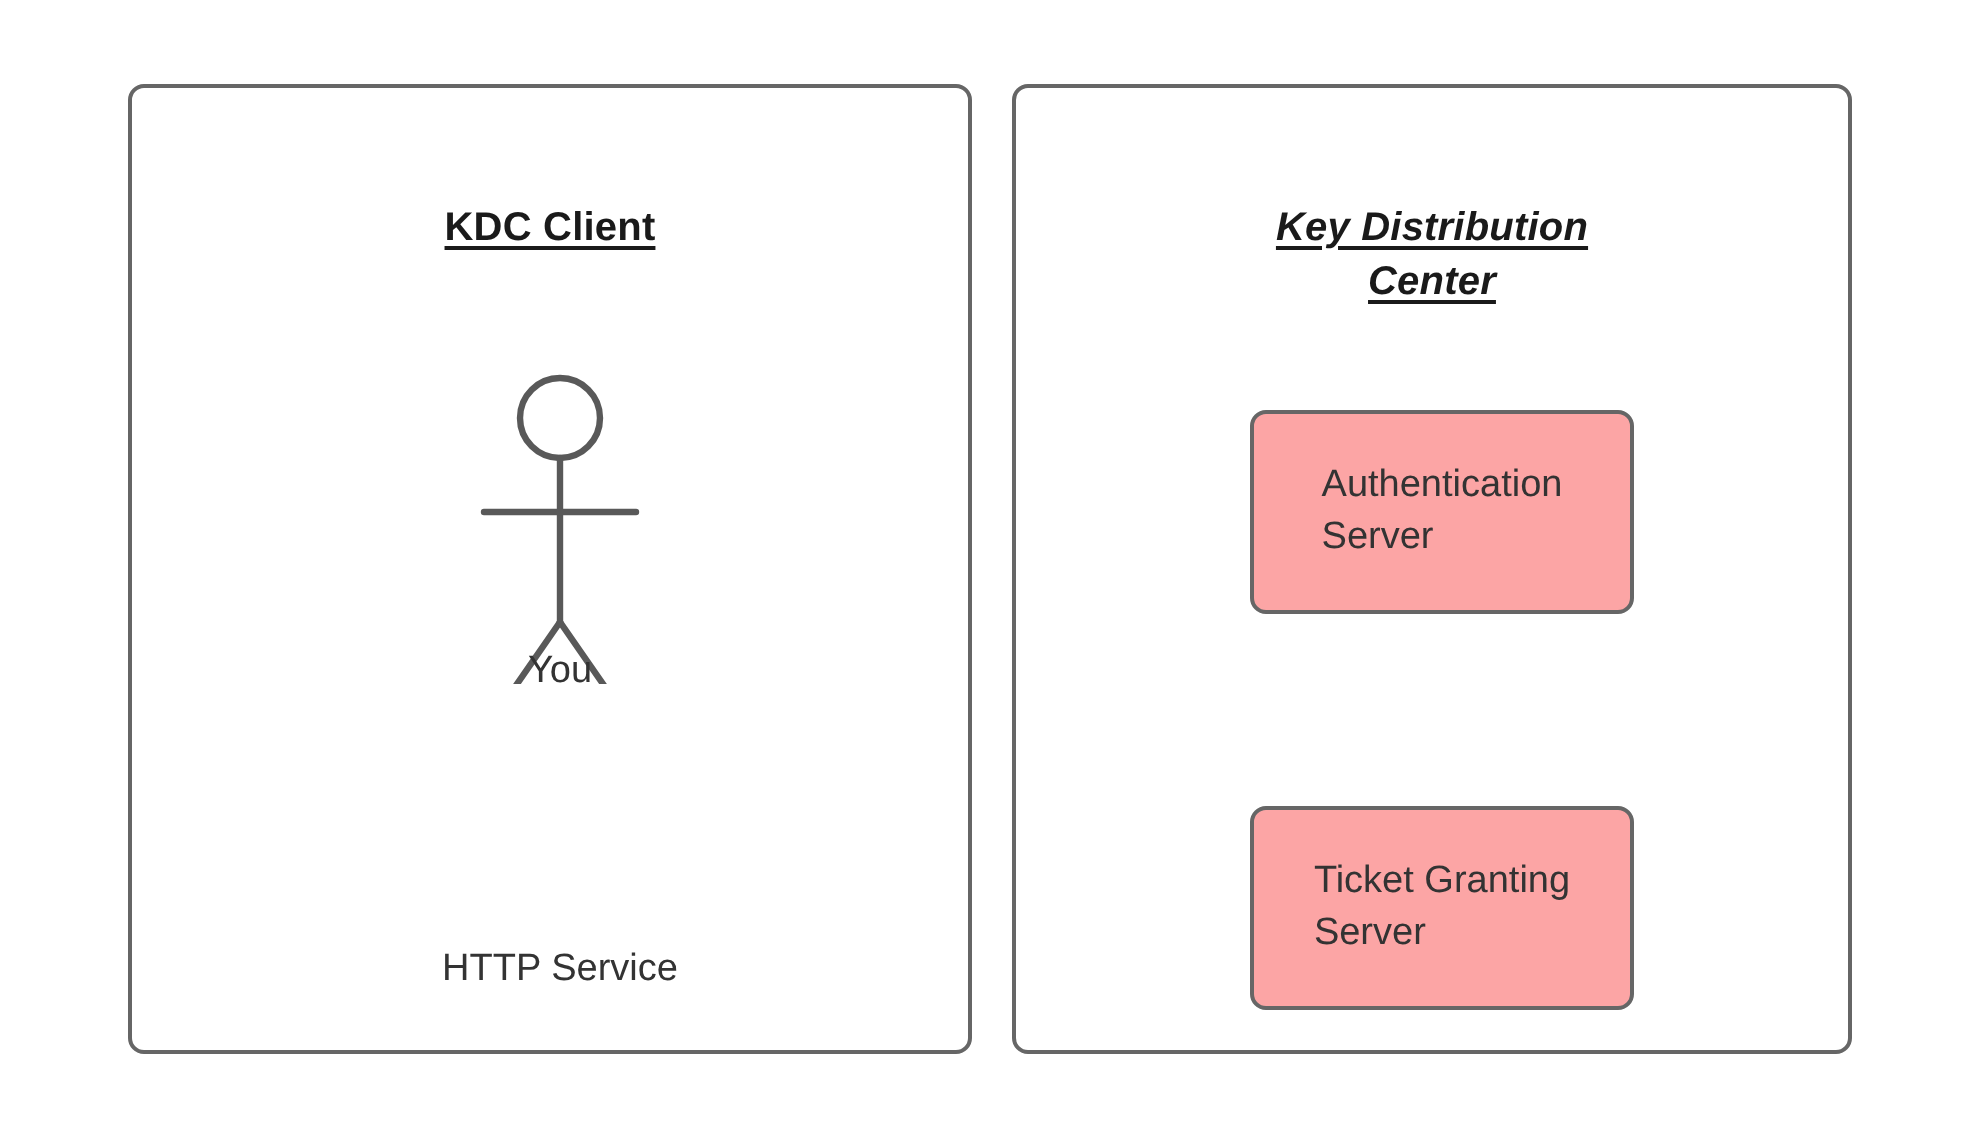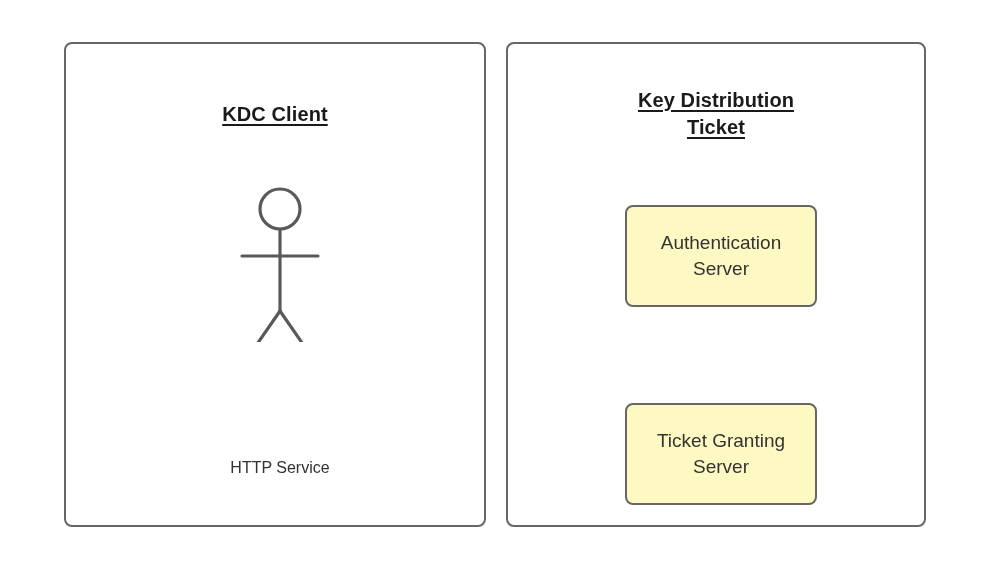--- a/index.html
+++ b/index.html
@@ -53,21 +53,21 @@
     color: #1a1a1a;
     line-height: 27px;
     letter-spacing: 0.1px;
   }
   .panel-title span {
     text-decoration: underline;
     text-underline-offset: 3px;
     text-decoration-thickness: 2px;
   }
   #title-kdc-client { top: 57px; }
-  #title-kdc { top: 43px; }
+  #title-kdc { top: 57px; font-style: italic; }
 
   
   #actor-you {
     position: absolute;
     left: 154px;
     top: 118px;
     width: 120px;
     height: 180px;
   }
   #actor-you svg { display: block; }
@@ -91,39 +91,38 @@
     position: absolute;
     left: 168px;
     top: 339px;
     width: 86px;
     height: 88px;
   }
   #icon-http-service svg { display: block; }
 
   #label-http-service {
     position: absolute;
-    top: 415px;
+    top: 430px;
     left: 56px;
     width: 316px;
     text-align: center;
-    font-size: 16px;
+    font-size: 19px;
     color: #333333;
   }
 
   
   .server-box {
     position: absolute;
     border: 2px solid #666666;
     border-radius: 8px;
-    background: #fef9c3;
+    background: #fca5a5;
     box-sizing: border-box;
     display: flex;
     align-items: center;
     justify-content: center;
-    text-align: center;
     font-size: 19px;
     color: #333333;
     line-height: 26px;
     padding: 0 20px;
   }
   #box-authentication-server {
     left: 117px;
     top: 161px;
     width: 192px;
     height: 102px;
@@ -152,31 +151,32 @@
         <g fill="none" stroke="#595959" stroke-width="3.2" stroke-linecap="round">
           <circle cx="60" cy="47" r="20"></circle>
           <line x1="60" y1="67" x2="60" y2="149"></line>
           <line x1="22" y1="94" x2="98" y2="94"></line>
           <line x1="60" y1="149" x2="17" y2="211"></line>
           <line x1="60" y1="149" x2="103" y2="211"></line>
         </g>
       </svg>
     </div>
 
+    <div class="actor-label" id="label-you">You</div>
 
 
     <div id="label-http-service">HTTP Service</div>
 
   </div>
 
   <div class="panel" id="panel-kdc">
 
     <div class="panel-title" id="title-kdc">
       <span>Key Distribution</span><br>
-      <span>Ticket</span>
+      <span>Center</span>
     </div>
 
     <div class="server-box" id="box-authentication-server">
       <span>
         <span class="server-box-label">Authentication</span>
         <span class="server-box-label">Server</span>
       </span>
     </div>
 
     <div class="server-box" id="box-ticket-granting-server">

